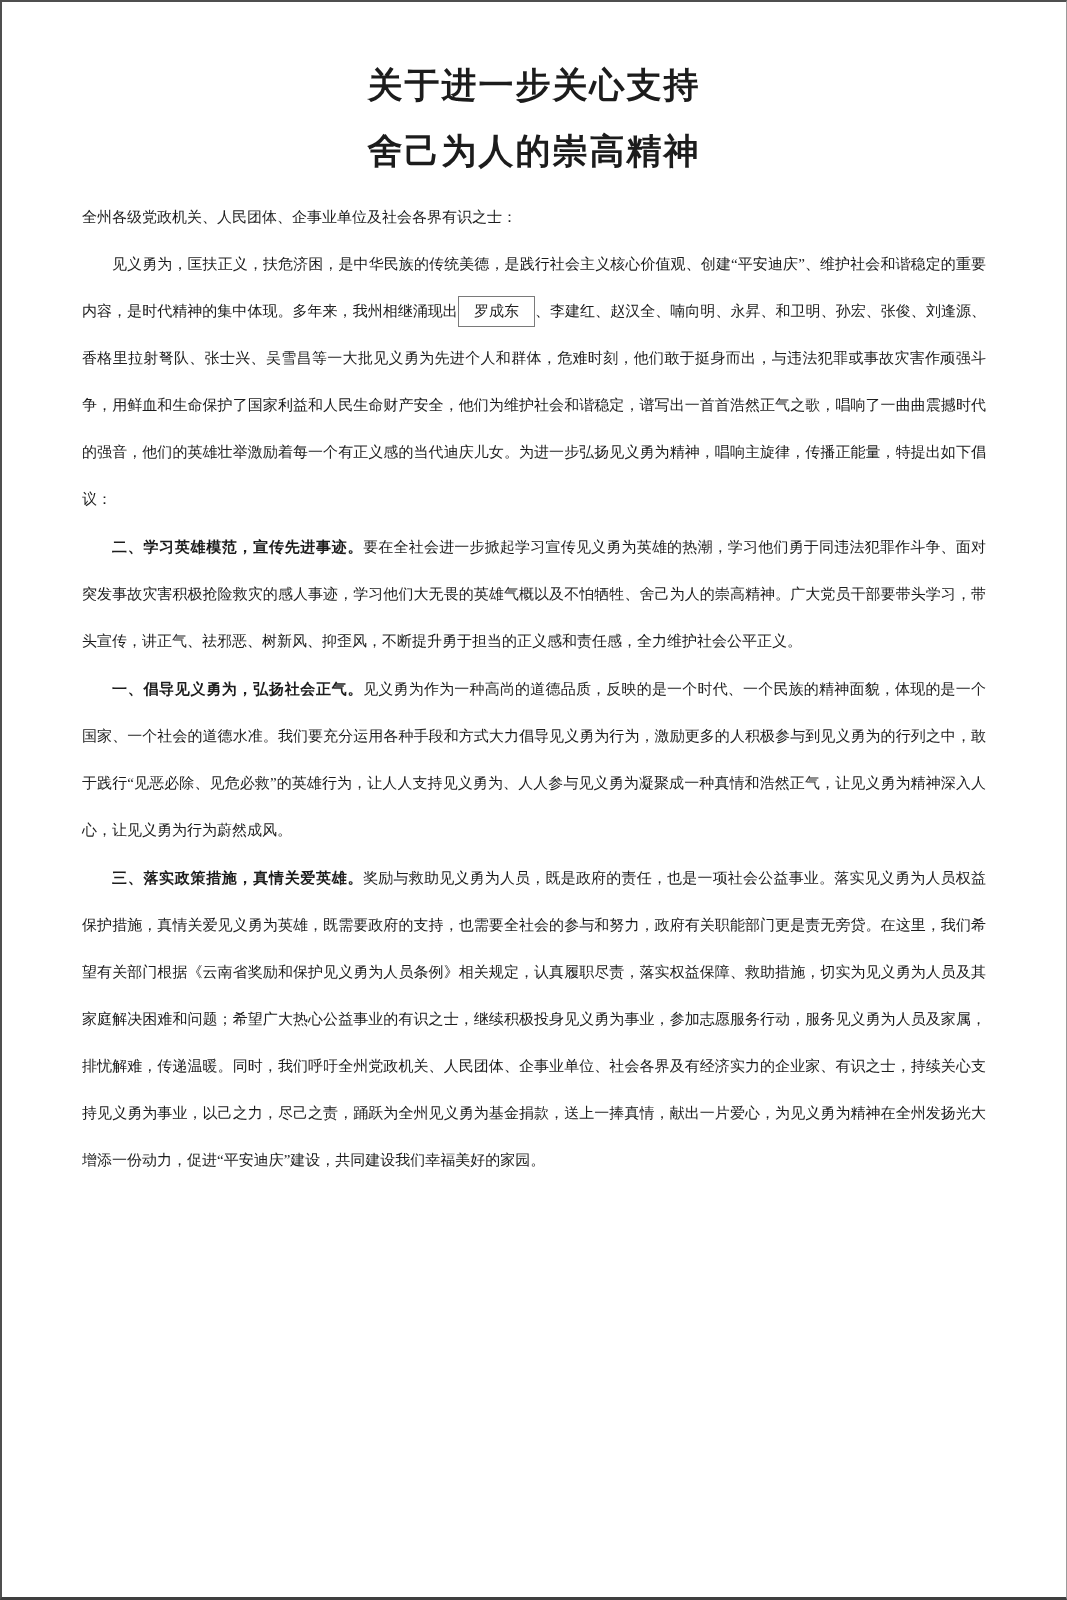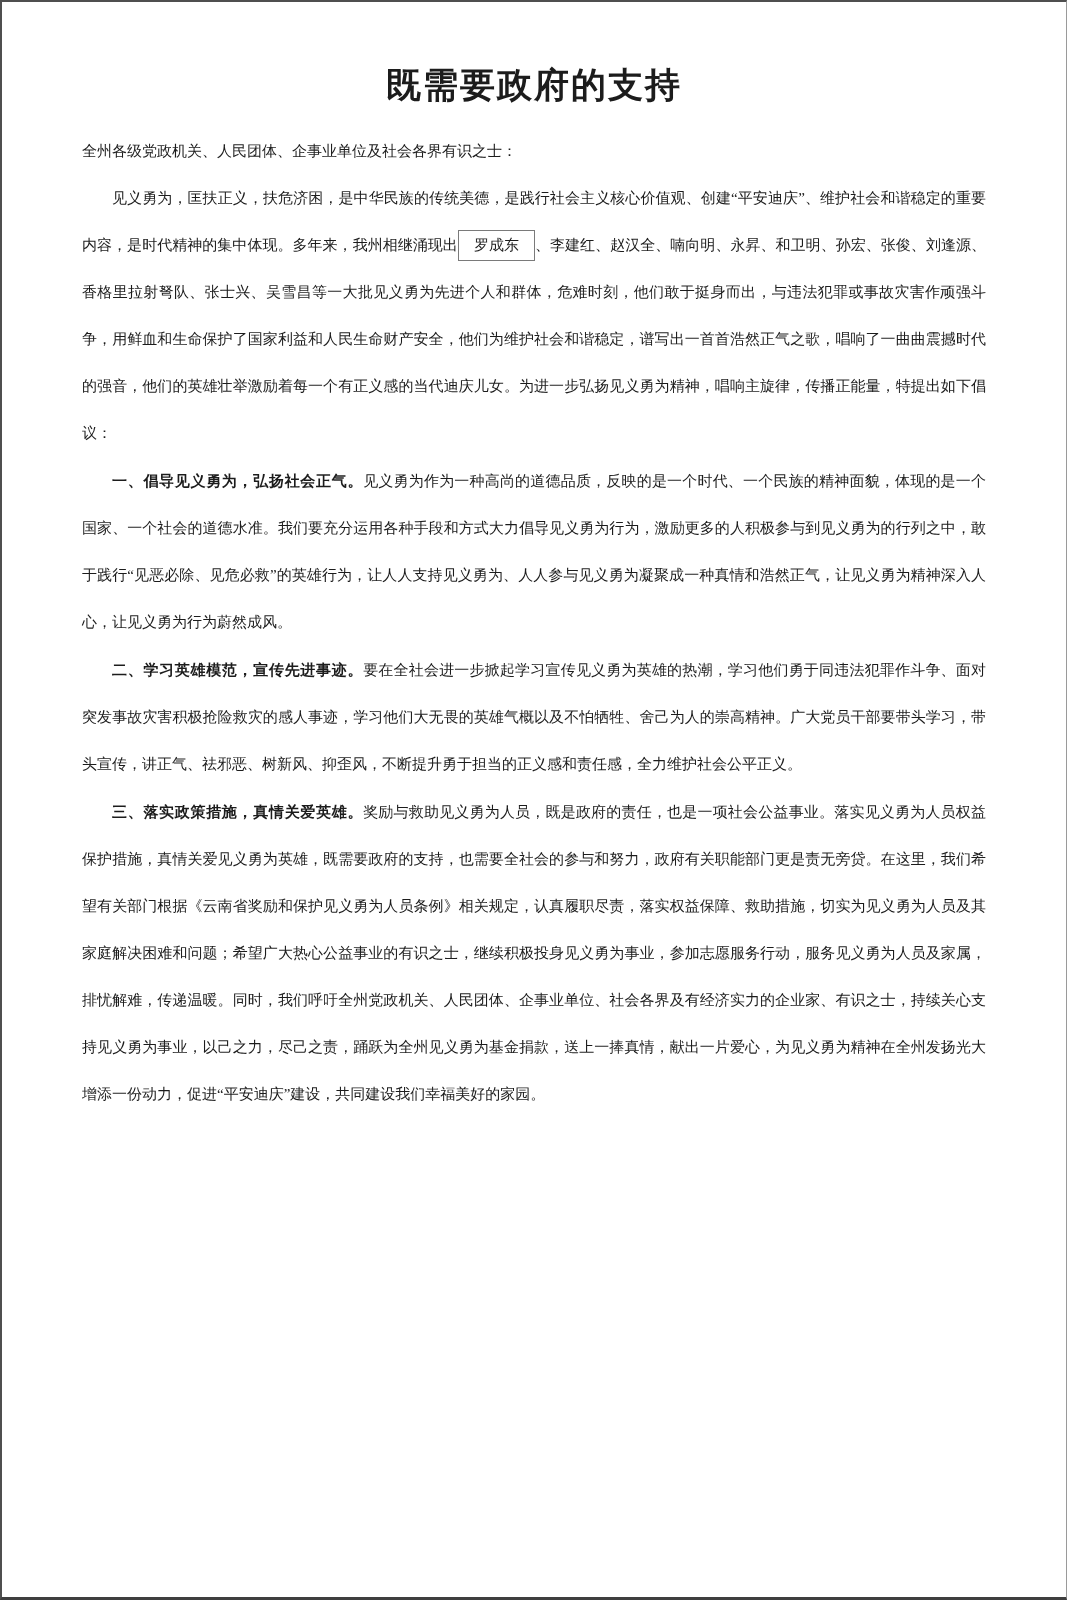--- a/index.html
+++ b/index.html
@@ -65,30 +65,31 @@
     text-indent: 0;
   }
 </style>
 </head>
 <body>
 
 <div class="page">
   <div class="content">
 
     <h1 class="doc-title">
-      <span class="title-line">既需要政府的支持</span>
+      <span class="title-line">关于进一步关心支持</span>
+      <span class="title-line">舍己为人的崇高精神</span>
     </h1>
 
     <div class="body-text">
 
       <p class="salutation">全州各级党政机关、人民团体、企事业单位及社会各界有识之士：</p>
 
       <p class="para"><span>见义勇为，匡扶正义，扶危济困，是中华民族的传统美德，是践行社会主义核心价值观、创建“平安迪庆”、维护社会和谐稳定的重要内容，是时代精神的集中体现。多年来，我州相继涌现出</span><span class="name-box">罗成东</span><span>、李建红、赵汉全、喃向明、永昇、和卫明、孙宏、张俊、刘逢源、香格里拉射弩队、张士兴、吴雪昌等一大批见义勇为先进个人和群体，危难时刻，他们敢于挺身而出，与违法犯罪或事故灾害作顽强斗争，用鲜血和生命保护了国家利益和人民生命财产安全，他们为维护社会和谐稳定，谱写出一首首浩然正气之歌，唱响了一曲曲震撼时代的强音，他们的英雄壮举激励着每一个有正义感的当代迪庆儿女。为进一步弘扬见义勇为精神，唱响主旋律，传播正能量，特提出如下倡议：</span></p>
 
+      <p class="para"><span class="lead">二、学习英雄模范，宣传先进事迹。</span><span>要在全社会进一步掀起学习宣传见义勇为英雄的热潮，学习他们勇于同违法犯罪作斗争、面对突发事故灾害积极抢险救灾的感人事迹，学习他们大无畏的英雄气概以及不怕牺牲、舍己为人的崇高精神。广大党员干部要带头学习，带头宣传，讲正气、祛邪恶、树新风、抑歪风，不断提升勇于担当的正义感和责任感，全力维护社会公平正义。</span></p>
+
       <p class="para"><span class="lead">一、倡导见义勇为，弘扬社会正气。</span><span>见义勇为作为一种高尚的道德品质，反映的是一个时代、一个民族的精神面貌，体现的是一个国家、一个社会的道德水准。我们要充分运用各种手段和方式大力倡导见义勇为行为，激励更多的人积极参与到见义勇为的行列之中，敢于践行“见恶必除、见危必救”的英雄行为，让人人支持见义勇为、人人参与见义勇为凝聚成一种真情和浩然正气，让见义勇为精神深入人心，让见义勇为行为蔚然成风。</span></p>
-
-      <p class="para"><span class="lead">二、学习英雄模范，宣传先进事迹。</span><span>要在全社会进一步掀起学习宣传见义勇为英雄的热潮，学习他们勇于同违法犯罪作斗争、面对突发事故灾害积极抢险救灾的感人事迹，学习他们大无畏的英雄气概以及不怕牺牲、舍己为人的崇高精神。广大党员干部要带头学习，带头宣传，讲正气、祛邪恶、树新风、抑歪风，不断提升勇于担当的正义感和责任感，全力维护社会公平正义。</span></p>
 
       <p class="para"><span class="lead">三、落实政策措施，真情关爱英雄。</span><span>奖励与救助见义勇为人员，既是政府的责任，也是一项社会公益事业。落实见义勇为人员权益保护措施，真情关爱见义勇为英雄，既需要政府的支持，也需要全社会的参与和努力，政府有关职能部门更是责无旁贷。在这里，我们希望有关部门根据《云南省奖励和保护见义勇为人员条例》相关规定，认真履职尽责，落实权益保障、救助措施，切实为见义勇为人员及其家庭解决困难和问题；希望广大热心公益事业的有识之士，继续积极投身见义勇为事业，参加志愿服务行动，服务见义勇为人员及家属，排忧解难，传递温暖。同时，我们呼吁全州党政机关、人民团体、企事业单位、社会各界及有经济实力的企业家、有识之士，持续关心支持见义勇为事业，以己之力，尽己之责，踊跃为全州见义勇为基金捐款，送上一捧真情，献出一片爱心，为见义勇为精神在全州发扬光大增添一份动力，促进“平安迪庆”建设，共同建设我们幸福美好的家园。</span></p>
 
     </div>
   </div>
 </div>
 
 </body></html>

